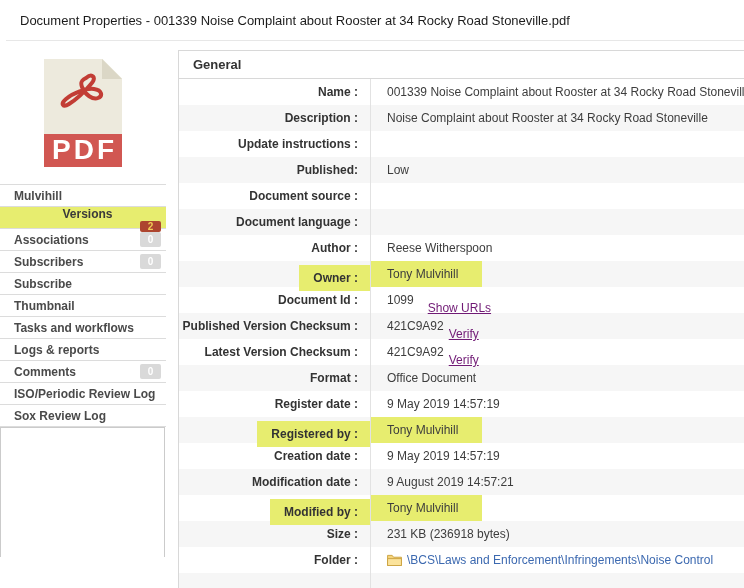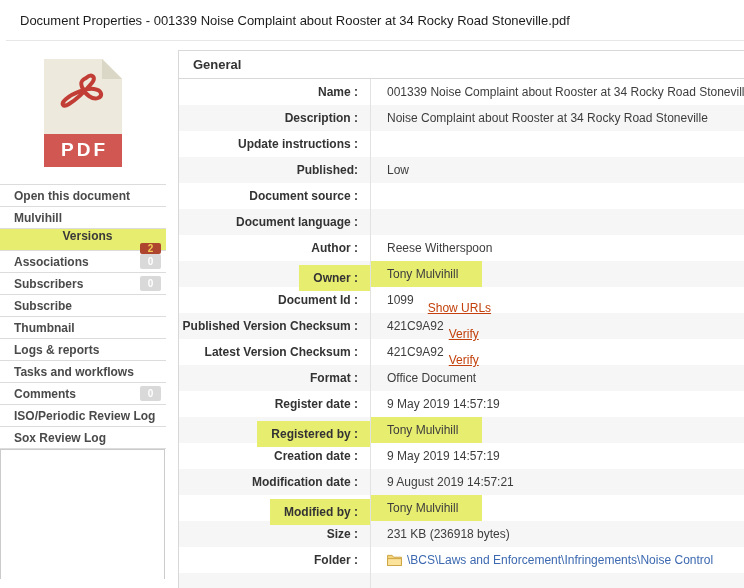--- a/index.html
+++ b/index.html
@@ -35,21 +35,21 @@
     position: absolute; inset: 0;
     background: #edeadd;
     clip-path: polygon(0 0, 58px 0, 78px 20px, 78px 108px, 0 108px);
   }
   .pdf-fold { position: absolute; left: 58px; top: 0; }
   .pdf-glyph { position: absolute; left: 16px; top: 14px; }
   .pdf-band {
     position: absolute; left: 0; right: 0; bottom: 0; height: 33px;
     background: #d15752;
     color: #ffffff;
-    font-size: 19px; font-weight: bold; letter-spacing: 3px;
+    font-size: 28px; font-weight: bold; letter-spacing: 3px;
     display: flex; align-items: center; justify-content: center;
     padding-left: 3px;
   }
 
   .menu { border-top: 1px solid #dcdcdc; }
   .menu-item {
     height: 22px;
     border-bottom: 1px solid #dcdcdc;
     display: flex; align-items: center;
     padding: 0 5px 0 14px;
@@ -106,21 +106,21 @@
     color: #3d3d3d;
     white-space: nowrap;
   }
   .hl { background: #e7ed6f; }
   .prop-label .lbl.hl { padding-left: 14px; margin-top: 8px; }
   .prop-value .val.hl {
     margin-left: -16px;
     padding-left: 16px; padding-right: 24px;
     display: flex; align-items: center; height: 100%;
   }
-  .link { color: #c2410c; text-decoration: underline; cursor: pointer; margin-top: 16px; }
+  .link { color: #701a75; text-decoration: underline; cursor: pointer; margin-top: 16px; }
   .ml14 { margin-left: 14px; }
   .ml5 { margin-left: 5px; }
   .folder-link { color: #3c69b0; text-decoration: none; cursor: pointer; }
   .folder-svg { margin-right: 5px; flex: 0 0 auto; }
 </style>
 </head>
 <body>
 
 <div class="app">
   <div class="titlebar">
@@ -138,23 +138,20 @@
             </svg>
           <svg class="pdf-glyph" width="46" height="44" viewBox="0 0 46 44">
             <path d="M26 5 C32 0 37 4 31 11 C26 17 17 26 9 31 C3 35 0 31 6 26 C13 20 26 15 34 16 C42 17 43 23 38 25 C33 27 25 22 22 14 C20 9 22 7 26 5" fill="none" stroke="#c23d35" stroke-width="4" stroke-linecap="round" stroke-linejoin="round"></path>
           </svg>
           <div class="pdf-band">PDF</div>
         </div>
       </div>
 
       <nav class="menu">
         <div class="menu-item">
-            <span>Open this document</span>
-          </div>
-        <div class="menu-item">
             <span>Mulvihill</span>
           </div>
         <div class="menu-item selected">
           <span>Versions</span>
           <span class="badge active">2</span>
         </div>
         <div class="menu-item">
           <span>Associations</span>
           <span class="badge">0</span>
         </div>
@@ -162,24 +159,24 @@
           <span>Subscribers</span>
           <span class="badge">0</span>
         </div>
         <div class="menu-item">
             <span>Subscribe</span>
           </div>
         <div class="menu-item">
             <span>Thumbnail</span>
           </div>
         <div class="menu-item">
+            <span>Tasks and workflows</span>
+          </div>
+        <div class="menu-item">
             <span>Logs &amp; reports</span>
-          </div>
-        <div class="menu-item">
-            <span>Tasks and workflows</span>
           </div>
         <div class="menu-item">
           <span>Comments</span>
           <span class="badge">0</span>
         </div>
         <div class="menu-item">
             <span>ISO/Periodic Review Log</span>
           </div>
         <div class="menu-item">
             <span>Sox Review Log</span>

